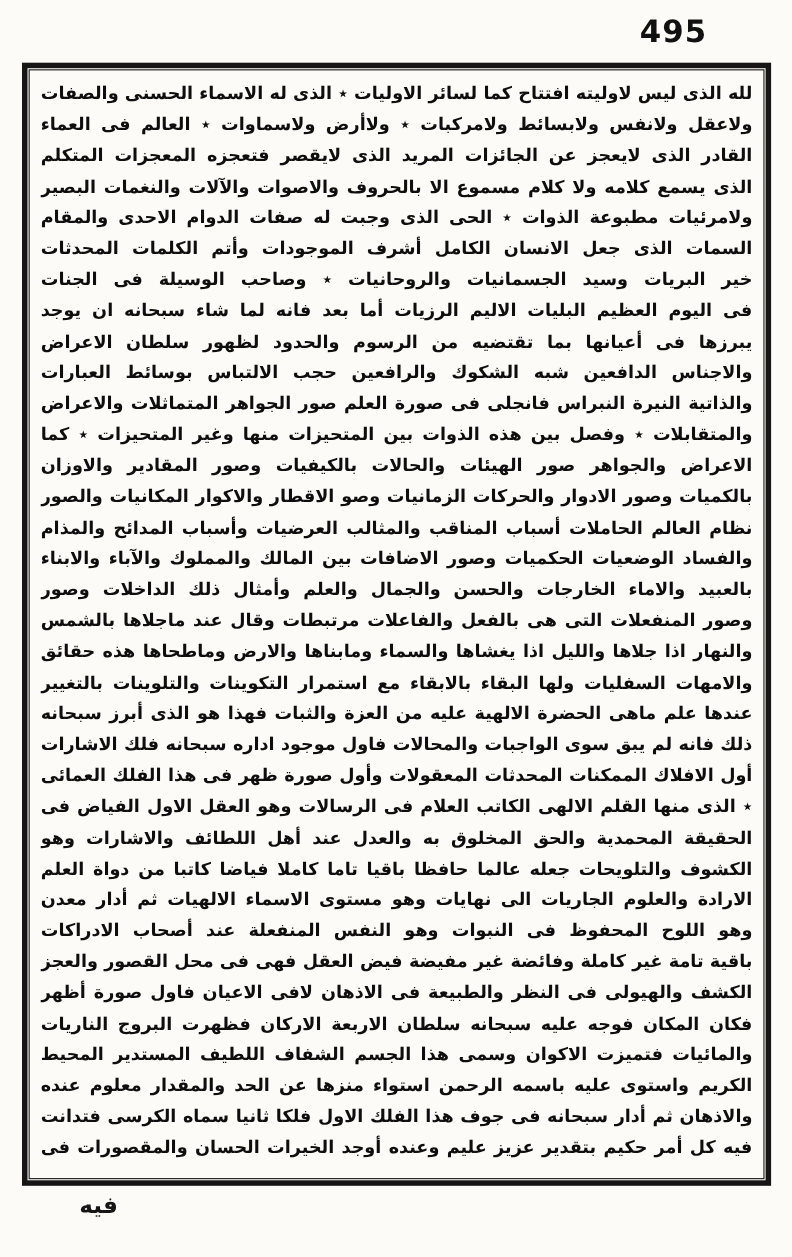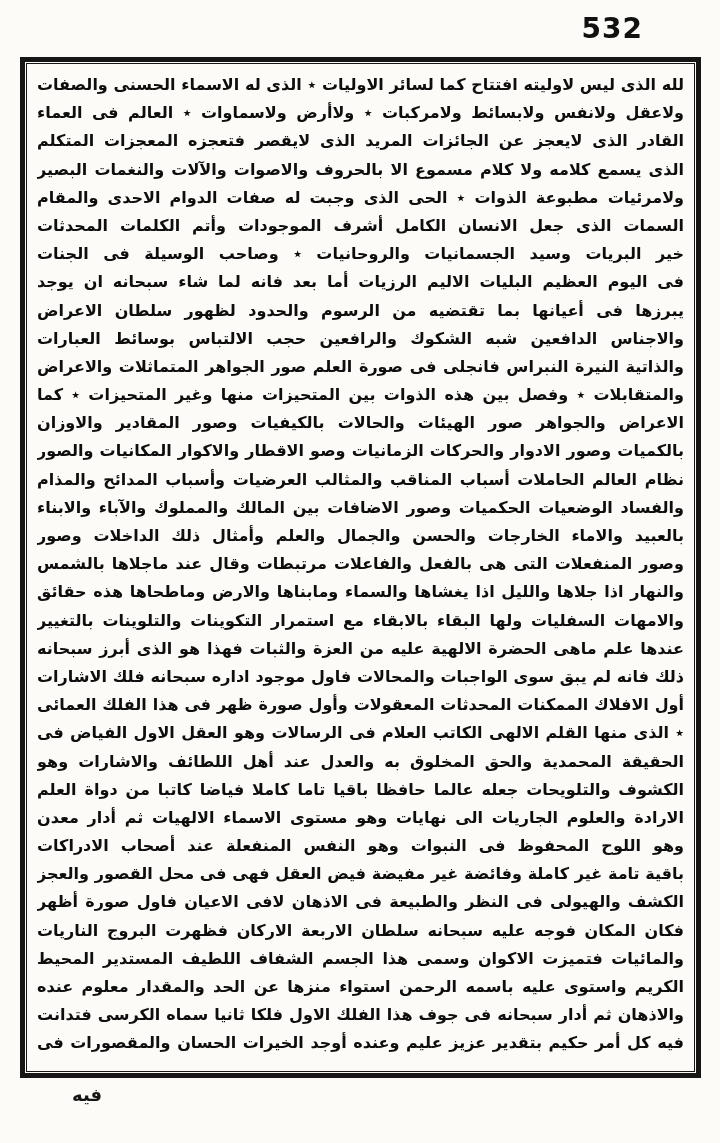--- a/index.html
+++ b/index.html
@@ -53,32 +53,32 @@
     height: 28.2px;
     overflow: hidden;
     text-align: justify;
     text-align-last: justify;
     -moz-text-align-last: justify;
   }
   .catchword {
     position: absolute;
     top: 1084px;
     left: 72px;
-    font-size: 18px;
+    font-size: 21px;
     font-weight: bold;
     color: #151515;
     direction: rtl;
   }
 </style>
 </head>
 <body>
 
 <div class="scan-page">
 
-  <div class="page-number">532</div>
+  <div class="page-number">495</div>
 
   <div class="frame">
     <div class="frame-inner">
       <div class="text-block">
           <div class="text-line">لله الذى ليس لاوليته افتتاح كما لسائر الاوليات ٭ الذى له الاسماء الحسنى والصفات العلى الازليات ٭ الكائن</div>
           <div class="text-line">ولاعقل ولانفس ولابسائط ولامركبات ٭ ولاأرض ولاسماوات ٭ العالم فى العماء بجميع المعلومات</div>
           <div class="text-line">القادر الذى لايعجز عن الجائزات المريد الذى لايقصر فتعجزه المعجزات المتكلم ولاحروف ولاأصوات السميع</div>
           <div class="text-line">الذى يسمع كلامه ولا كلام مسموع الا بالحروف والاصوات والآلات والنغمات البصير الذى رأى ذاته</div>
           <div class="text-line">ولامرئيات مطبوعة الذوات ٭ الحى الذى وجبت له صفات الدوام الاحدى والمقام الصمدى فتعالى بهذه</div>
           <div class="text-line">السمات الذى جعل الانسان الكامل أشرف الموجودات وأتم الكلمات المحدثات والصلاة على سيدنا محمد</div>

